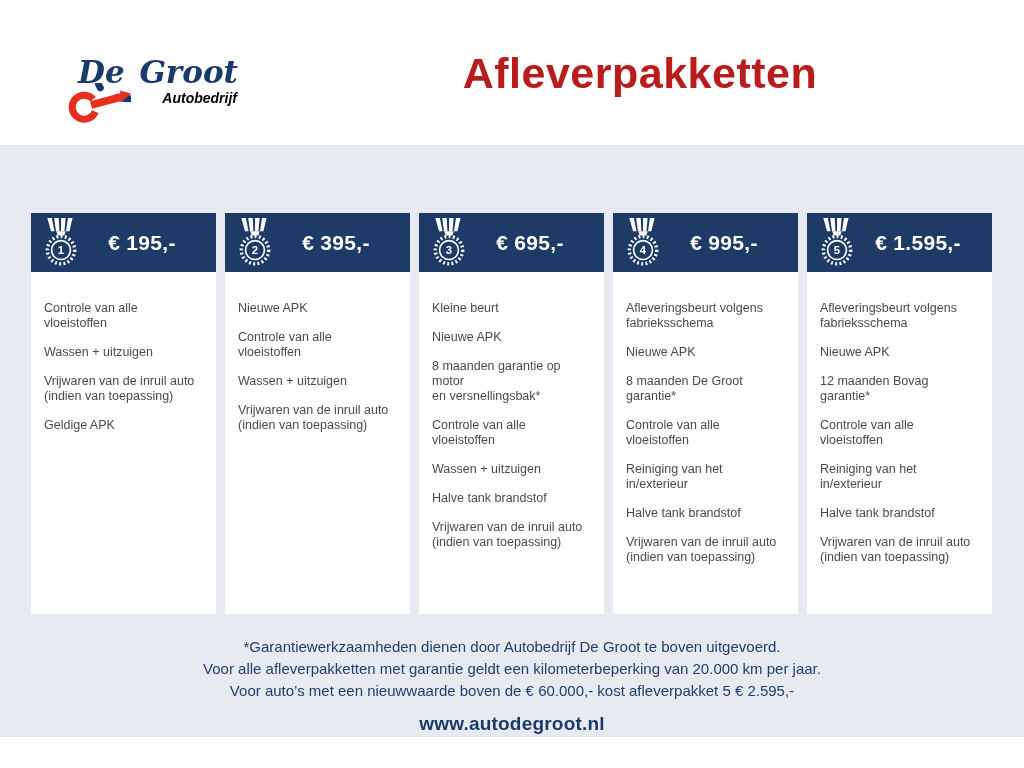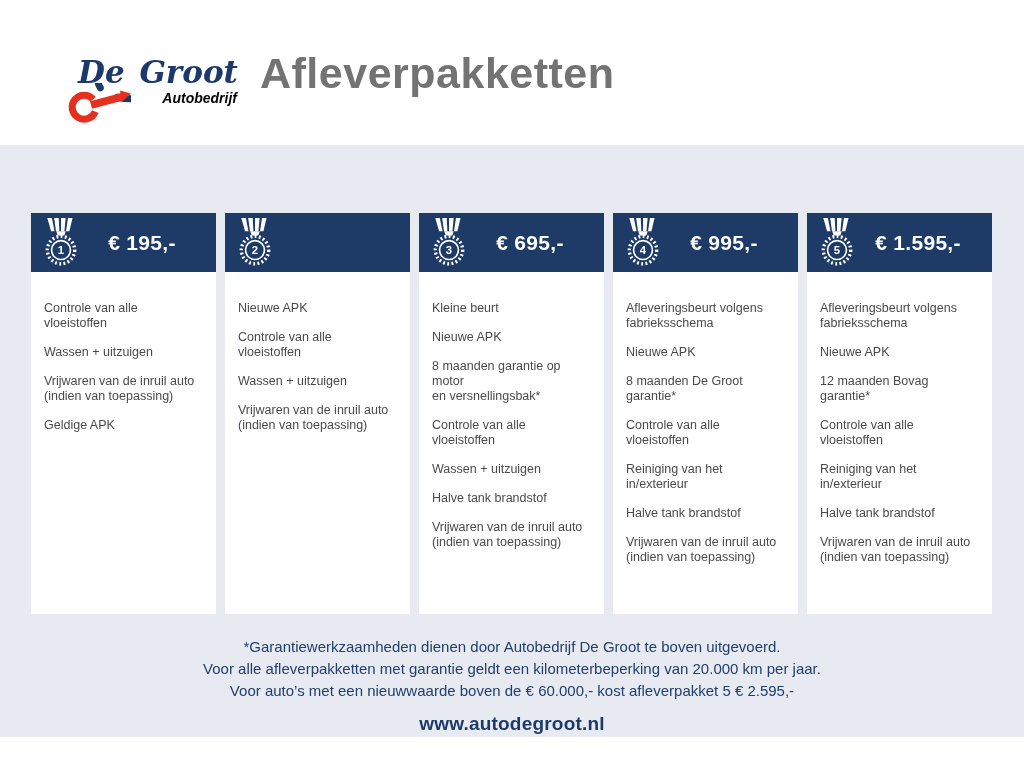--- a/index.html
+++ b/index.html
@@ -23,22 +23,22 @@
     font-size: 31px; color: #1b3a6b; word-spacing: 4px; white-space: nowrap;
   }
   .logo-sub {
     position: absolute; right: 6px; top: 48px;
     font-style: italic; font-weight: bold;
     font-size: 14px; color: #000000; white-space: nowrap;
   }
 
   .page-title {
     position: absolute; left: 260px; top: 52px; width: 760px;
-    text-align: left;
-    font-size: 43px; font-weight: 600; color: #737373;
+    text-align: center;
+    font-size: 43px; font-weight: 600; color: #b91c1c;
     letter-spacing: 0.5px; line-height: 1;
   }
 
   
   .band { position: absolute; left: 0; top: 145px; width: 1024px; height: 592px; background: #e8eaf1; }
 
   
   .packages-row { position: absolute; left: 31px; top: 213px; display: flex; gap: 9px; }
   .package-card { width: 185px; }
   .card-header {
@@ -118,20 +118,21 @@
       <svg class="medal" width="34" height="51" viewBox="0 0 36 54" aria-hidden="true">
         <path d="M3.5,0 L8.3,0 L11.1,14 L7.5,14 Z" fill="#ffffff"></path>
         <path d="M10.8,0 L15.6,0 L16.3,14 L12.7,14 Z" fill="#ffffff"></path>
         <path d="M18.1,0 L22.9,0 L21.6,14 L18.0,14 Z" fill="#ffffff"></path>
         <path d="M25.4,0 L30.2,0 L26.9,14 L23.3,14 Z" fill="#ffffff"></path>
         <path d="M13,14 L23,14 L21.5,18.5 L14.5,18.5 Z" fill="#ffffff"></path>
         <circle cx="18" cy="34" r="14.5" fill="none" stroke="#ffffff" stroke-width="3.6" stroke-dasharray="2 2.5"></circle>
         <circle cx="18" cy="34" r="10" fill="none" stroke="#ffffff" stroke-width="1.7"></circle>
         <text x="18" y="38.3" text-anchor="middle">2</text>
       </svg>
+      <div class="price">€ 395,-</div>
     </div>
     <div class="card-body">
         <div class="item">Nieuwe APK</div>
         <div class="item">Controle van alle vloeistoffen</div>
         <div class="item">Wassen + uitzuigen</div>
         <div class="item">Vrijwaren van de inruil auto
 (indien van toepassing)</div>
       </div>
   </div>
 

